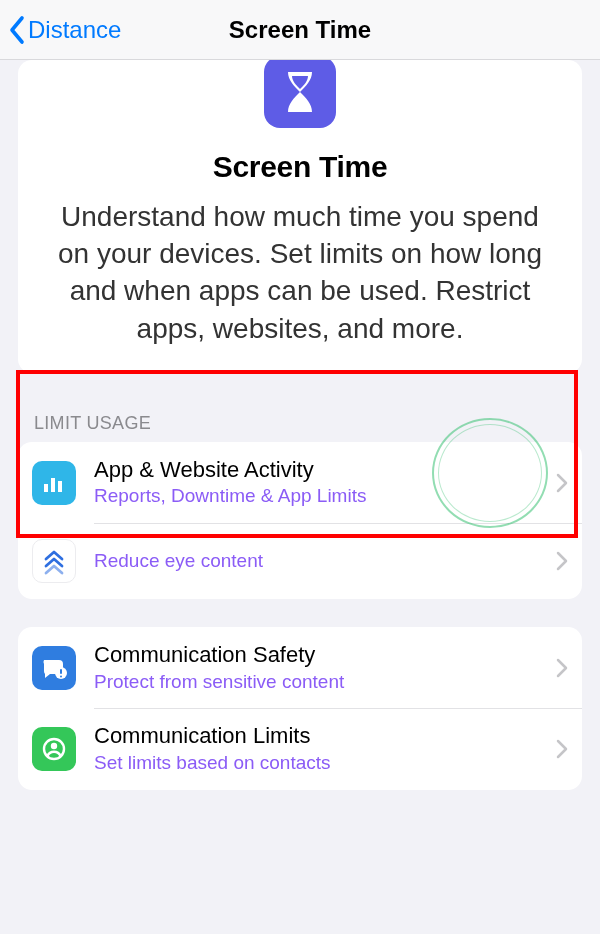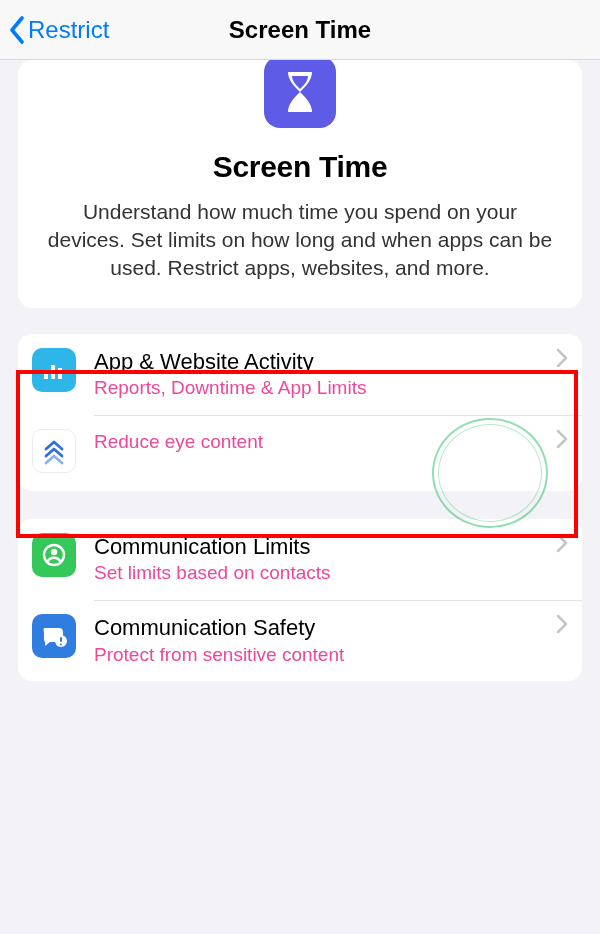--- a/index.html
+++ b/index.html
@@ -62,39 +62,39 @@
     }
     .hero-title {
       font-size: 30px;
       font-weight: 800;
       color: #000;
       margin-top: 22px;
       margin-bottom: 14px;
       letter-spacing: -0.3px;
     }
     .hero-desc {
-      font-size: 21px;
+      font-size: 28px;
       line-height: 1.33;
       color: #333;
     }
     .section-header {
       font-size: 18px;
       color: #8a8a8e;
       padding: 14px 16px 8px 16px;
       letter-spacing: 0.3px;
     }
     .group {
       background: #fff;
       border-radius: 14px;
       overflow: hidden;
       margin-bottom: 28px;
     }
     .row {
       display: flex;
-      align-items: flex-start;
+      align-items: center;
       padding: 14px 14px 14px 14px;
       min-height: 76px;
       position: relative;
       cursor: pointer;
     }
     .row + .row::before {
       content: "";
       position: absolute;
       top: 0; left: 76px; right: 0;
       height: 1px;
@@ -111,21 +111,21 @@
     }
     .row-text { flex: 1; min-width: 0; }
     .row-title {
       font-size: 22px;
       color: #000;
       font-weight: 400;
       line-height: 1.25;
     }
     .row-sub {
       font-size: 19px;
-      color: #ec4899;
+      color: #8b5cf6;
       line-height: 1.3;
       margin-top: 1px;
     }
     .chevron {
       flex: none;
       color: #c5c5c8;
       margin-left: 8px;
     }
     .chevron svg { display: block; }
     .highlight-box {
@@ -159,40 +159,41 @@
 </head>
 <body>
 
 <div class="nav-bar">
   <div class="back-button">
     <span class="back-chevron">
       <svg width="18" height="30" viewBox="0 0 18 30" fill="none">
         <path d="M14 3 L4 15 L14 27" stroke="#007aff" stroke-width="3.6" stroke-linecap="round" stroke-linejoin="round"></path>
       </svg>
     </span>
-    <span>Restrict</span>
+    <span>Distance</span>
   </div>
   <div class="nav-title">Screen Time</div>
 </div>
 
 <div class="content">
 
   <div class="hero-card">
     <div class="hero-icon-wrap">
       <div class="hero-icon">
         <svg width="40" height="48" viewBox="0 0 40 48" fill="none">
           <path d="M8 4h24c0 8-6 14-12 20 6 6 12 12 12 20H8c0-8 6-14 12-20C14 18 8 12 8 4z" fill="#fff"></path>
           <path d="M12 8h16c0 5-4 9-8 13-4-4-8-8-8-13z" fill="#5e5ce6"></path>
         </svg>
       </div>
     </div>
     <div class="hero-title">Screen Time</div>
     <div class="hero-desc">Understand how much time you spend on your devices. Set limits on how long and when apps can be used. Restrict apps, websites, and more.</div>
   </div>
 
+  <div class="section-header">LIMIT USAGE</div>
 
   <div class="group">
     <div class="row">
       <div class="row-icon ic-blue">
         <svg width="26" height="26" viewBox="0 0 26 26" fill="none">
           <rect x="3" y="14" width="4" height="8" fill="#fff"></rect>
           <rect x="10" y="8" width="4" height="14" fill="#fff"></rect>
           <rect x="17" y="11" width="4" height="11" fill="#fff"></rect>
         </svg>
       </div>
@@ -221,56 +222,56 @@
       <span class="chevron">
         <svg width="12" height="20" viewBox="0 0 12 20" fill="none">
           <path d="M2 2 L10 10 L2 18" stroke="#c5c5c8" stroke-width="2.5" stroke-linecap="round" stroke-linejoin="round"></path>
         </svg>
       </span>
     </div>
   </div>
 
 
   <div class="group">
-    <div class="row">
-      <div class="row-icon ic-green">
-        <svg width="28" height="28" viewBox="0 0 28 28" fill="none">
-          <circle cx="14" cy="14" r="10" stroke="#fff" stroke-width="2.4" fill="none"></circle>
-          <circle cx="14" cy="11" r="3.2" fill="#fff"></circle>
-          <path d="M7.5 21c1.2-3 4-4.3 6.5-4.3s5.3 1.3 6.5 4.3" stroke="#fff" stroke-width="2.4" fill="none" stroke-linecap="round"></path>
-        </svg>
-      </div>
-      <div class="row-text">
-        <div class="row-title">Communication Limits</div>
-        <div class="row-sub">Set limits based on contacts</div>
-      </div>
-      <span class="chevron">
-        <svg width="12" height="20" viewBox="0 0 12 20" fill="none">
-          <path d="M2 2 L10 10 L2 18" stroke="#c5c5c8" stroke-width="2.5" stroke-linecap="round" stroke-linejoin="round"></path>
-        </svg>
-      </span>
-    </div>
-
     <div class="row">
       <div class="row-icon ic-dblue">
         <svg width="30" height="28" viewBox="0 0 30 28" fill="none">
           <path d="M5 6h15a4 4 0 0 1 4 4v6a4 4 0 0 1-4 4h-9l-5 4v-4a4 4 0 0 1-1-3v-7a4 4 0 0 1 0-4z" fill="#fff"></path>
           <circle cx="22" cy="19" r="6" fill="#fff"></circle>
           <rect x="21" y="15" width="2" height="5" rx="1" fill="#2f7de0"></rect>
           <rect x="21" y="21.5" width="2" height="2" rx="1" fill="#2f7de0"></rect>
         </svg>
       </div>
       <div class="row-text">
         <div class="row-title">Communication Safety</div>
         <div class="row-sub">Protect from sensitive content</div>
       </div>
       <span class="chevron">
         <svg width="12" height="20" viewBox="0 0 12 20" fill="none">
           <path d="M2 2 L10 10 L2 18" stroke="#c5c5c8" stroke-width="2.5" stroke-linecap="round" stroke-linejoin="round"></path>
         </svg>
       </span>
     </div>
+
+    <div class="row">
+      <div class="row-icon ic-green">
+        <svg width="28" height="28" viewBox="0 0 28 28" fill="none">
+          <circle cx="14" cy="14" r="10" stroke="#fff" stroke-width="2.4" fill="none"></circle>
+          <circle cx="14" cy="11" r="3.2" fill="#fff"></circle>
+          <path d="M7.5 21c1.2-3 4-4.3 6.5-4.3s5.3 1.3 6.5 4.3" stroke="#fff" stroke-width="2.4" fill="none" stroke-linecap="round"></path>
+        </svg>
+      </div>
+      <div class="row-text">
+        <div class="row-title">Communication Limits</div>
+        <div class="row-sub">Set limits based on contacts</div>
+      </div>
+      <span class="chevron">
+        <svg width="12" height="20" viewBox="0 0 12 20" fill="none">
+          <path d="M2 2 L10 10 L2 18" stroke="#c5c5c8" stroke-width="2.5" stroke-linecap="round" stroke-linejoin="round"></path>
+        </svg>
+      </span>
+    </div>
   </div>
 
 </div>
 
 <div class="highlight-box" style="top: 370px; height: 168px;"></div>
 <div class="green-circle" style="top: 418px; left: 432px;"></div>
 
 </body></html>

